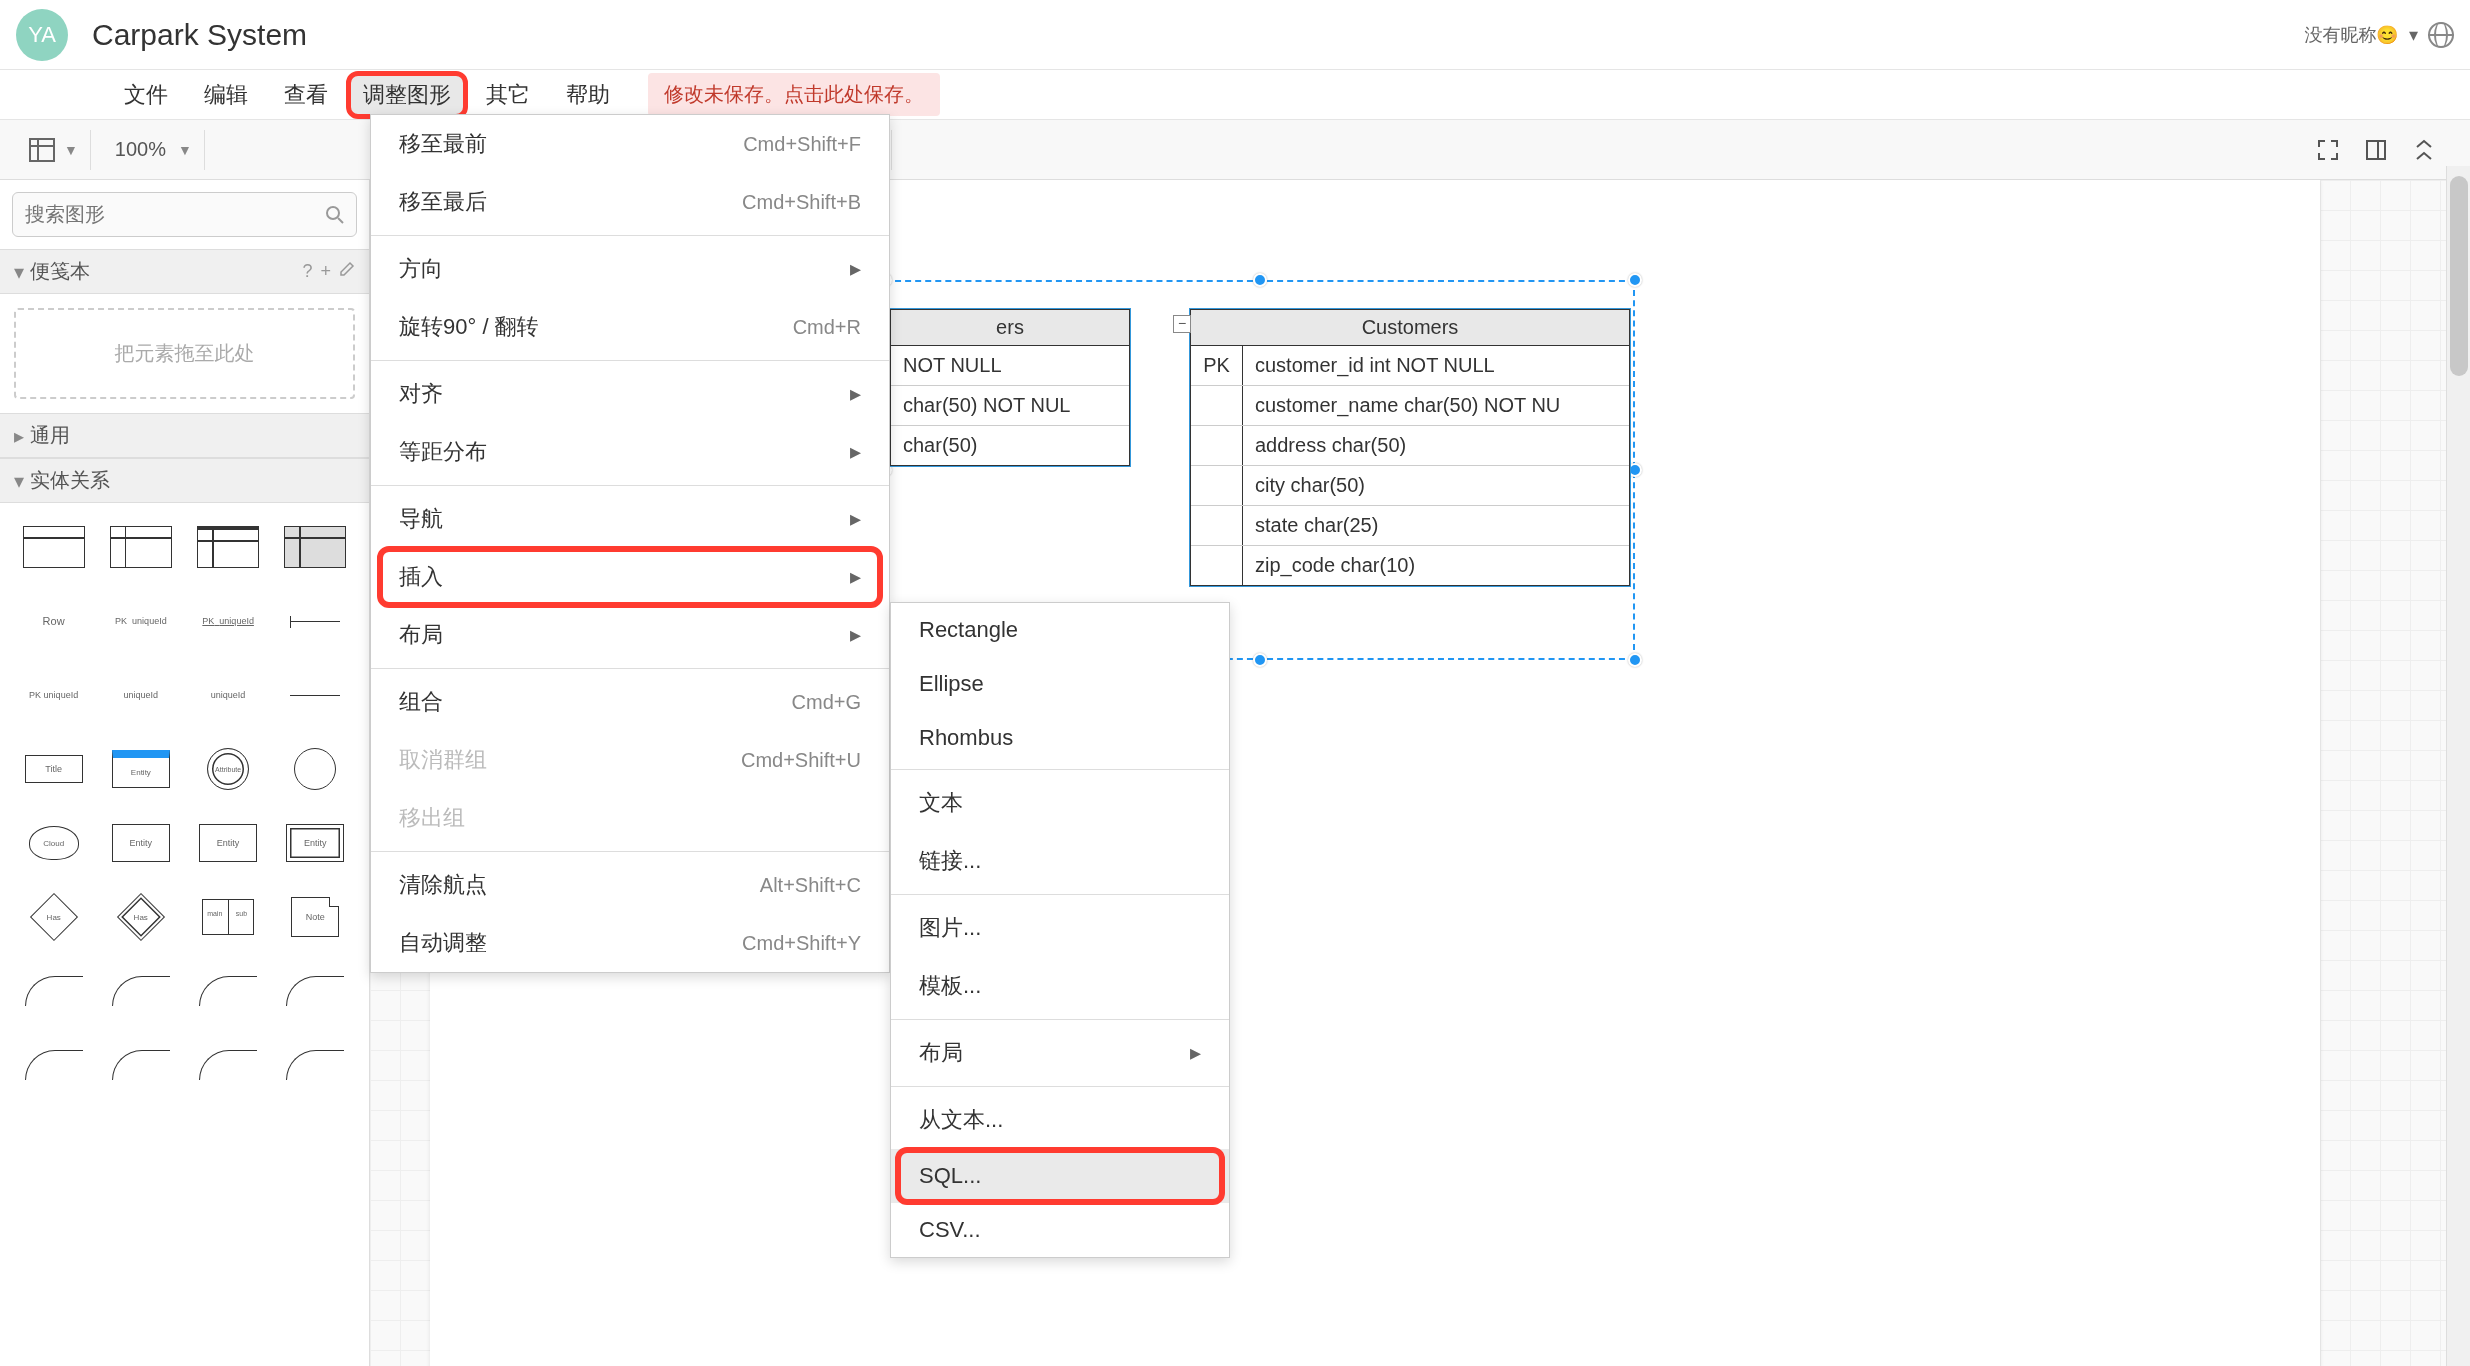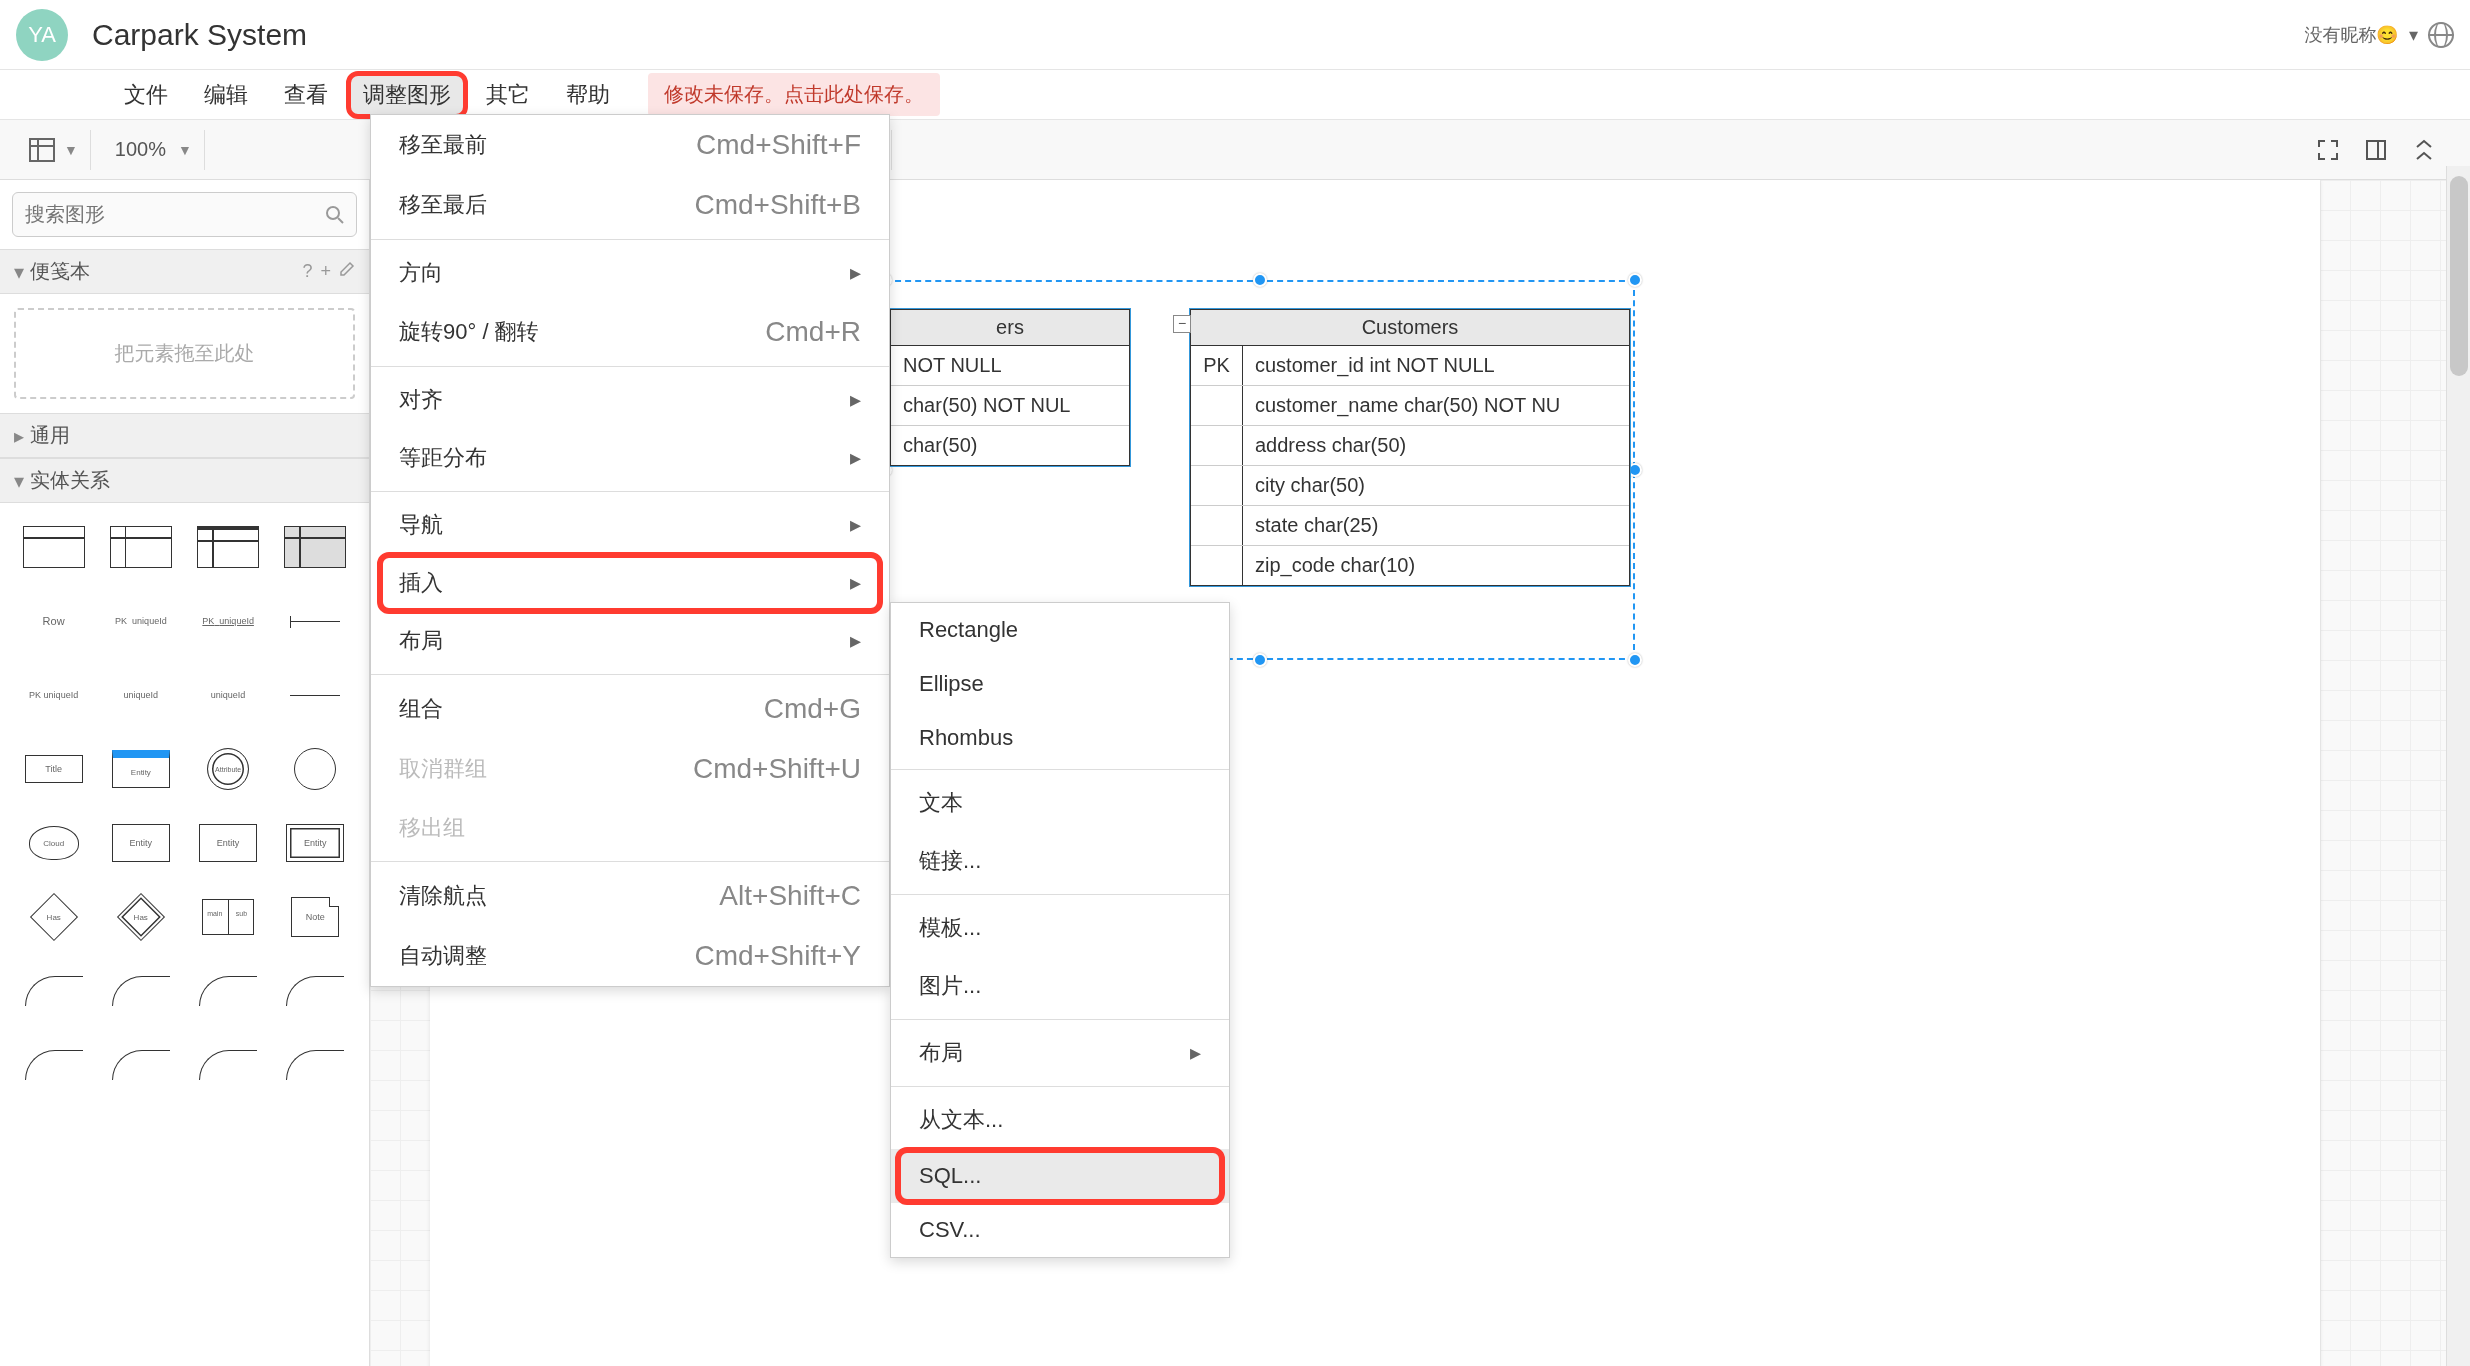--- a/index.html
+++ b/index.html
@@ -363,21 +363,21 @@
       align-items: center;
       padding: 14px 28px;
       font-size: 22px;
       cursor: pointer;
       position: relative;
     }
     .dd-item.disabled { color: #bbb; cursor: default; }
     .dd-shortcut {
       margin-left: auto;
       color: #888;
-      font-size: 28px;
+      font-size: 20px;
     }
     .dd-arrow {
       margin-left: auto;
       color: #666;
     }
     .dd-sep {
       height: 1px;
       background: #ddd;
       margin: 4px 0;
     }
@@ -803,24 +803,24 @@
     </div>
     <div class="dd-sep"></div>
     <div class="dd-item">
       <span>文本</span>
     </div>
     <div class="dd-item">
       <span>链接...</span>
     </div>
     <div class="dd-sep"></div>
     <div class="dd-item">
+      <span>图片...</span>
+    </div>
+    <div class="dd-item">
       <span>模板...</span>
-    </div>
-    <div class="dd-item">
-      <span>图片...</span>
     </div>
     <div class="dd-sep"></div>
     <div class="dd-item">
       <span>布局</span>
       <span class="dd-arrow">▸</span>
     </div>
     <div class="dd-sep"></div>
     <div class="dd-item">
       <span>从文本...</span>
     </div>

